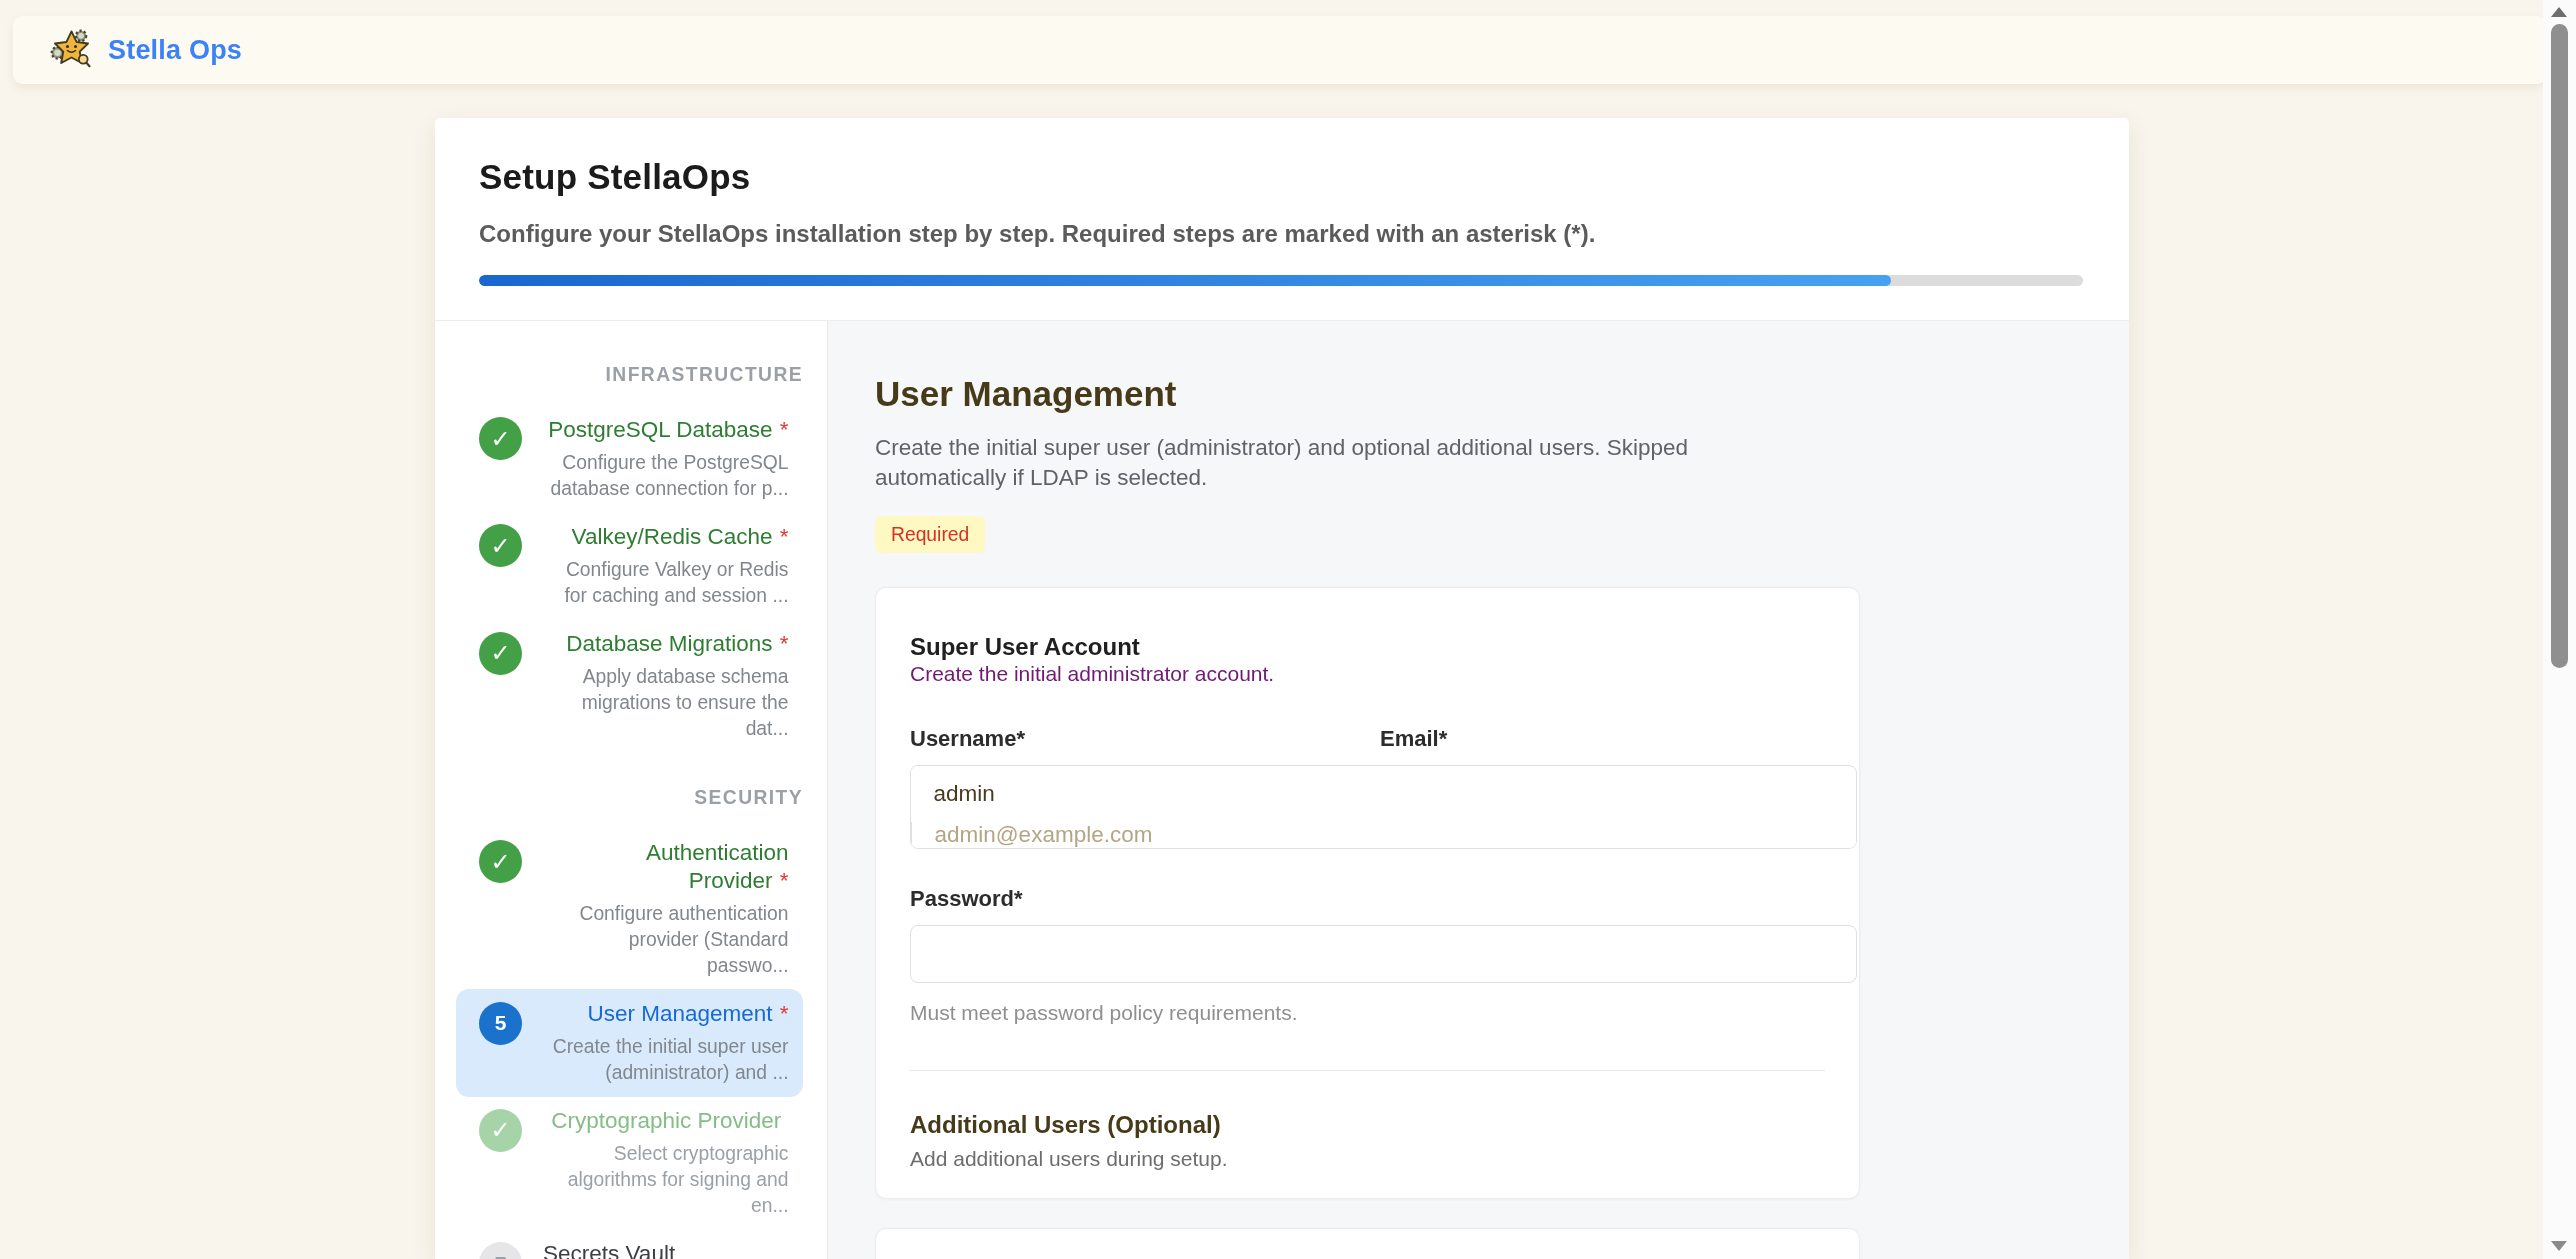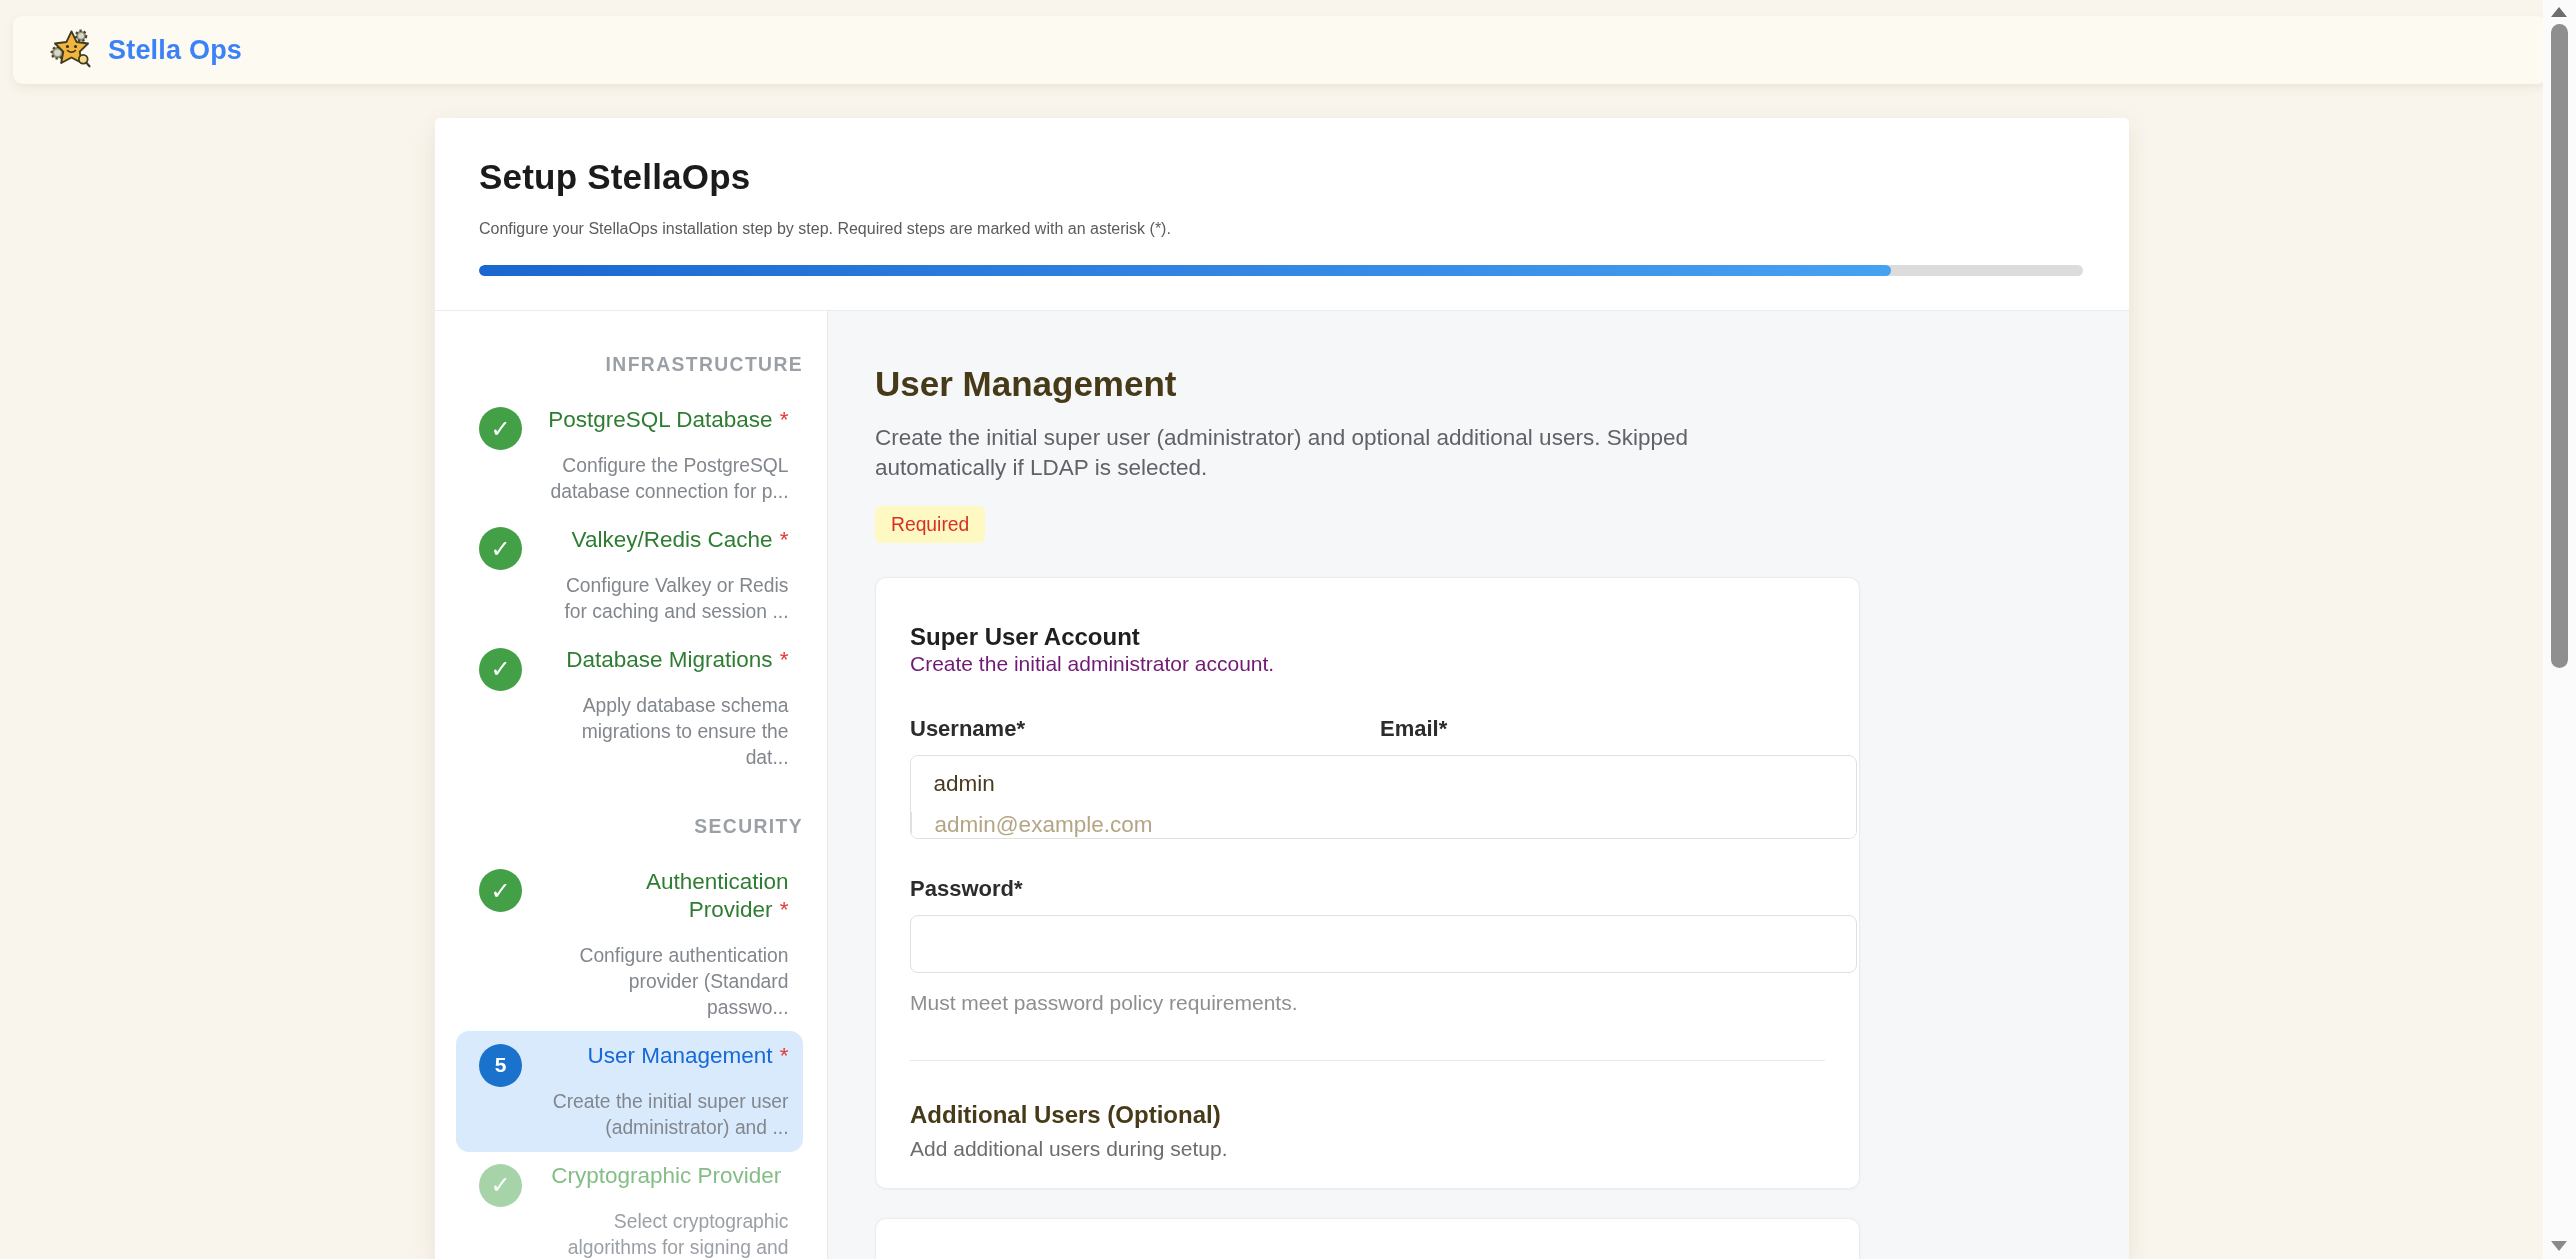--- a/index.html
+++ b/index.html
@@ -43,21 +43,21 @@
 
   
   .wizard {
     position: absolute; left: 435px; top: 118px; width: 1694px; height: 1141px;
     background: #ffffff; border-radius: 4.8px 4.8px 0 0;
     box-shadow: 0 8px 24px rgba(70,55,25,0.10);
     display: flex; flex-direction: column; overflow: hidden;
   }
   .wizard-head { padding: 39px 46px 34px 44px; border-bottom: 0.8px solid #ececec; }
   .wizard-title { font-size: 35px; font-weight: 700; color: #1b1b1b; letter-spacing: 0.2px; }
-  .wizard-sub { font-size: 16px; color: #5b5b5b; margin-top: 22.5px; }
+  .wizard-sub { font-size: 24px; color: #5b5b5b; margin-top: 22.5px; font-weight: bold; }
   .progress-track {
     margin-top: 27px; height: 11.3px; border-radius: 80px; background: #dcdcdc;
     overflow: hidden; position: relative;
   }
   .progress-fill {
     height: 100%; border-radius: 80px;
     background: linear-gradient(90deg, #1a67cf 0%, #47a1f2 100%);
     width: 0%;
   }
 
@@ -85,21 +85,21 @@
   .step.active .bullet { background: #1b72cd; }
   .step.upcoming .bullet { background: #e6e6e8; color: #9aa0a6; }
   .bullet .tick { font-size: 24px; line-height: 1; }
   .step-text { max-width: 259px; }
   .step-title { font-size: 22.5px; font-weight: 500; line-height: 1.25; }
   .step.done .step-title { color: #2e7d32; }
   .step.skipped .step-title { color: #84bd86; }
   .step.active .step-title { color: #1769d8; }
   .step.upcoming .step-title { color: #3c4043; }
   .req { color: #e53935; margin-left: 7.2px; }
-  .step-desc { font-size: 19.3px; color: #82878d; line-height: 1.35; margin-top: 19px; max-width: 258px; }
+  .step-desc { font-size: 19.3px; color: #82878d; line-height: 1.35; margin-top: 6px; max-width: 258px; }
   .step.skipped .step-desc, .step.upcoming .step-desc { color: #9aa0a6; }
 
   
   .panel { flex: 1; background: #f6f7f8; padding: 53px 0 0 47px; min-width: 0; }
   .panel-title { font-size: 35px; font-weight: 700; color: #463a19; }
   .panel-desc { font-size: 22.5px; color: #5f6368; line-height: 1.32; margin-top: 19.3px; max-width: 885px; }
   .badge-required {
     display: inline-block; margin-top: 24px; background: #fef9c3; color: #d93025;
     font-size: 19.3px; font-weight: 500; padding: 7.2px 16px; border-radius: 6.4px;
   }

